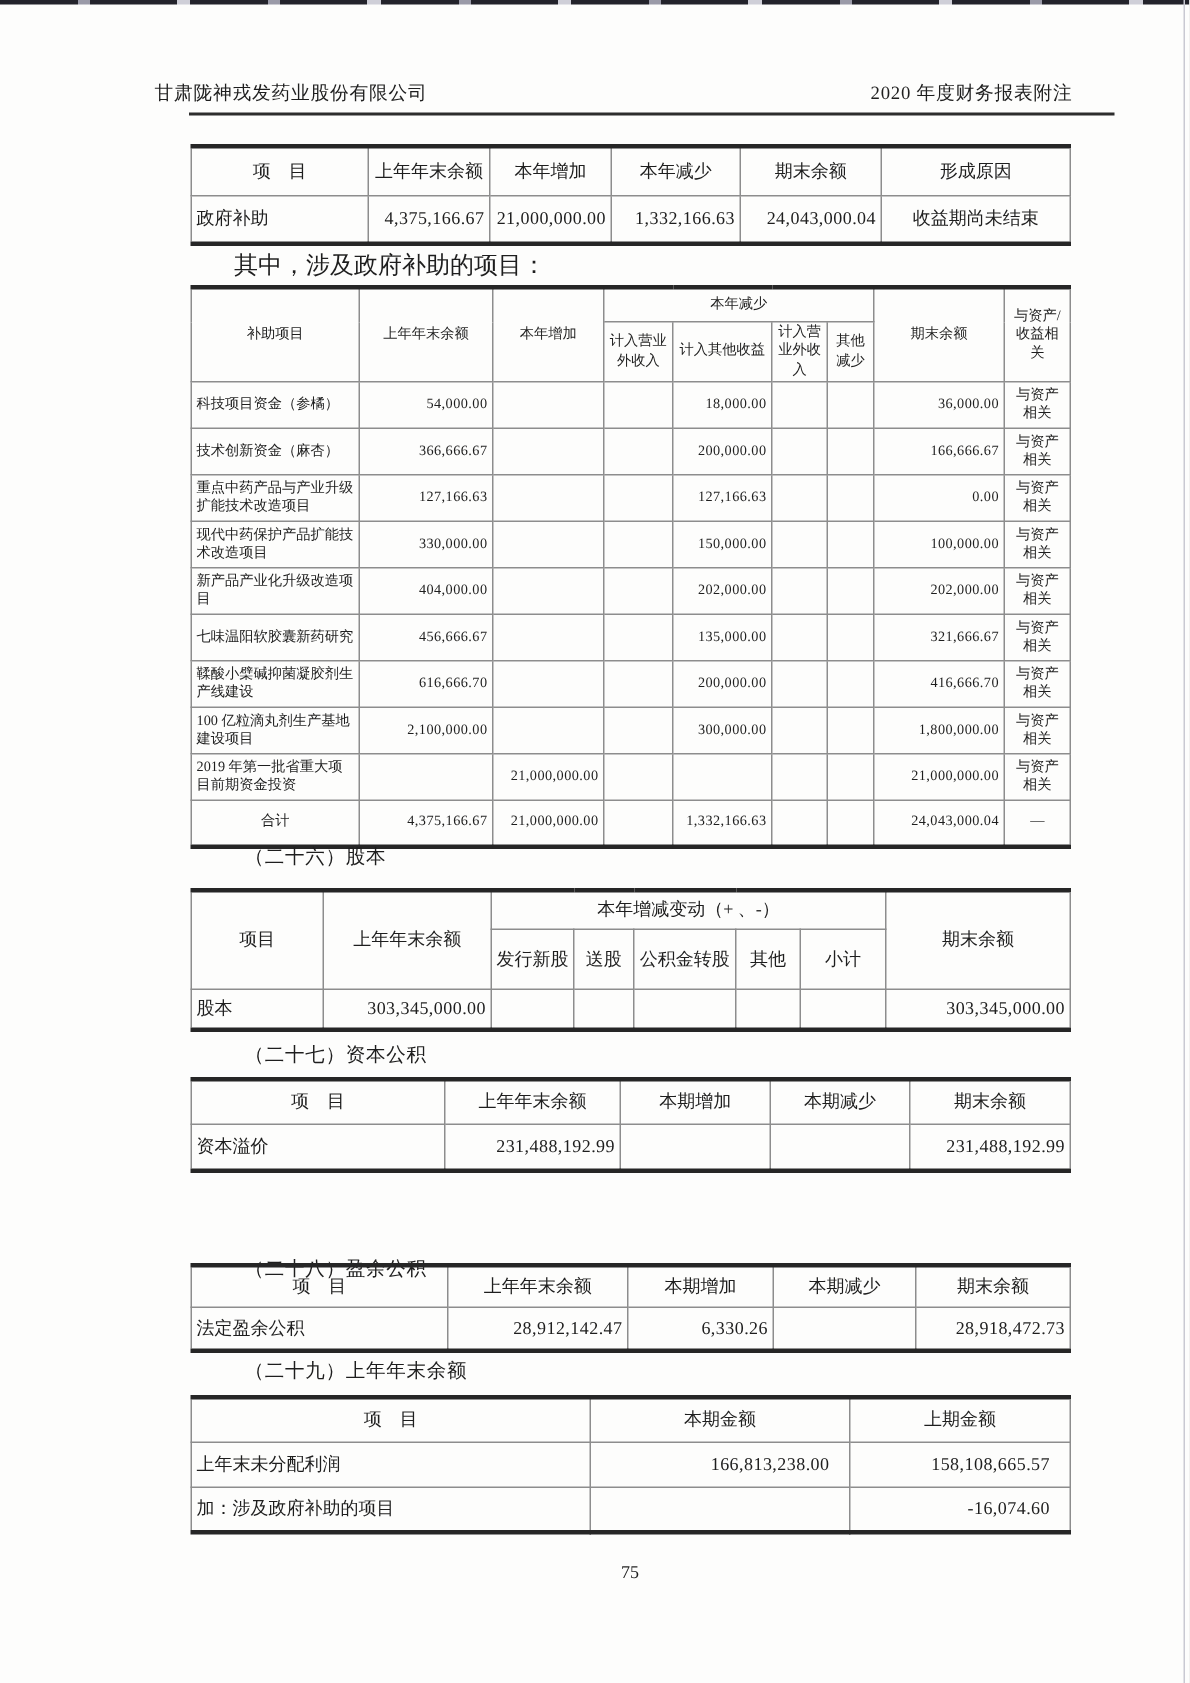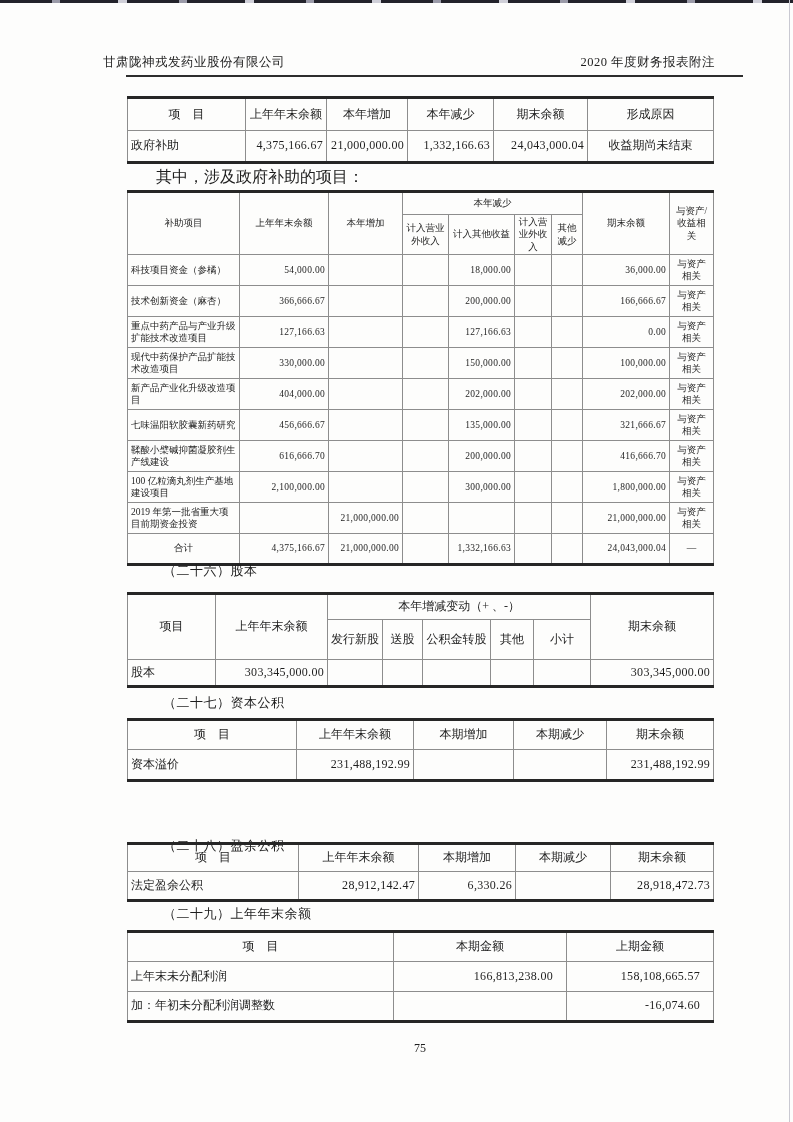--- a/index.html
+++ b/index.html
@@ -342,21 +342,21 @@
       <th>项　目</th>
       <th>本期金额</th>
       <th>上期金额</th>
     </tr>
     <tr class="d">
       <td class="name">上年末未分配利润</td>
       <td class="num">166,813,238.00</td>
       <td class="num">158,108,665.57</td>
     </tr>
     <tr class="d">
-      <td class="name">加：年初未分配利润调整数</td>
+      <td class="name">加：涉及政府补助的项目</td>
       <td class="num"></td>
       <td class="num">-16,074.60</td>
     </tr>
   </tbody>
     </table>
 
   <div class="pageno">75</div>
 </div>
 
 </body></html>

